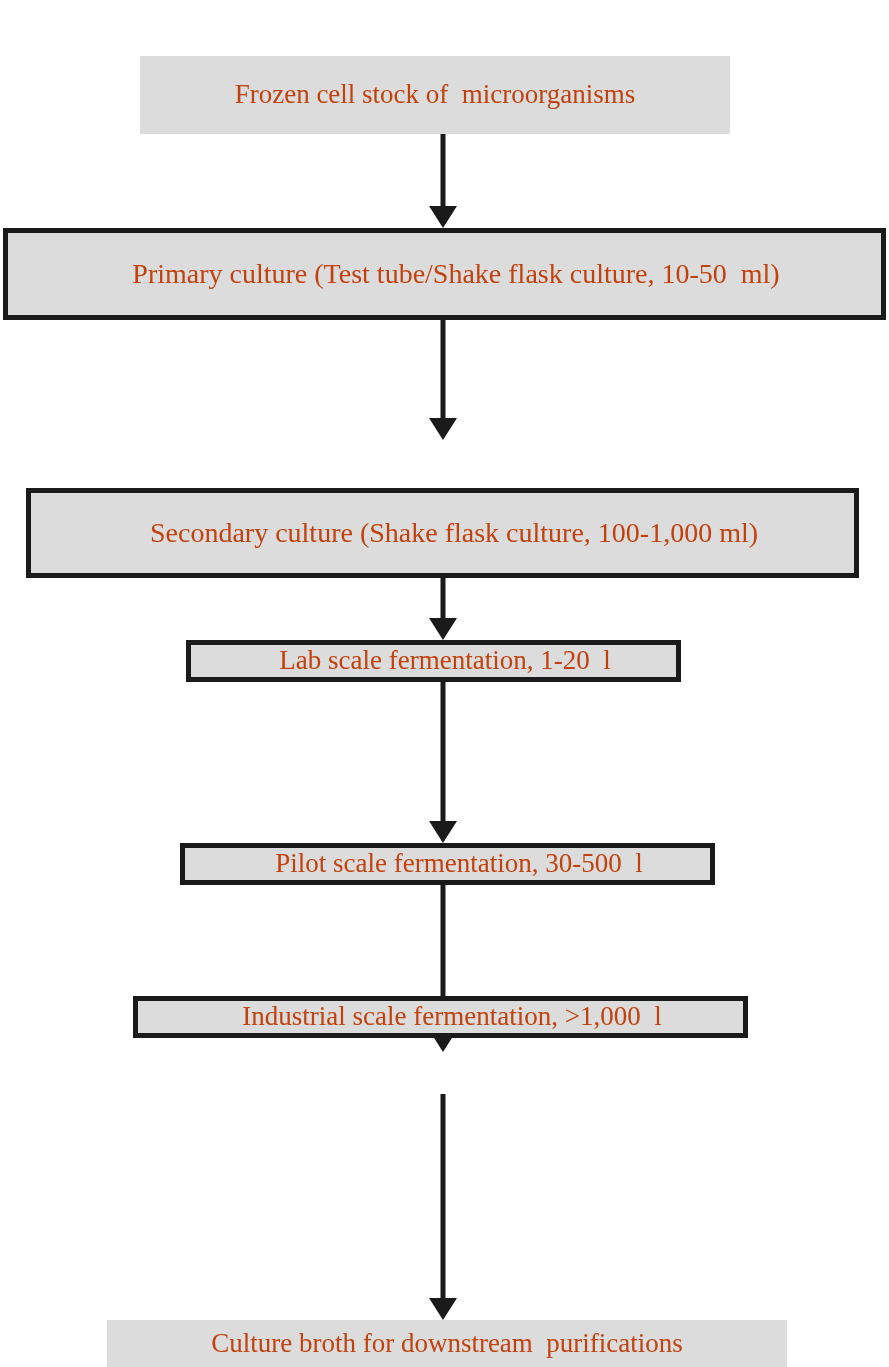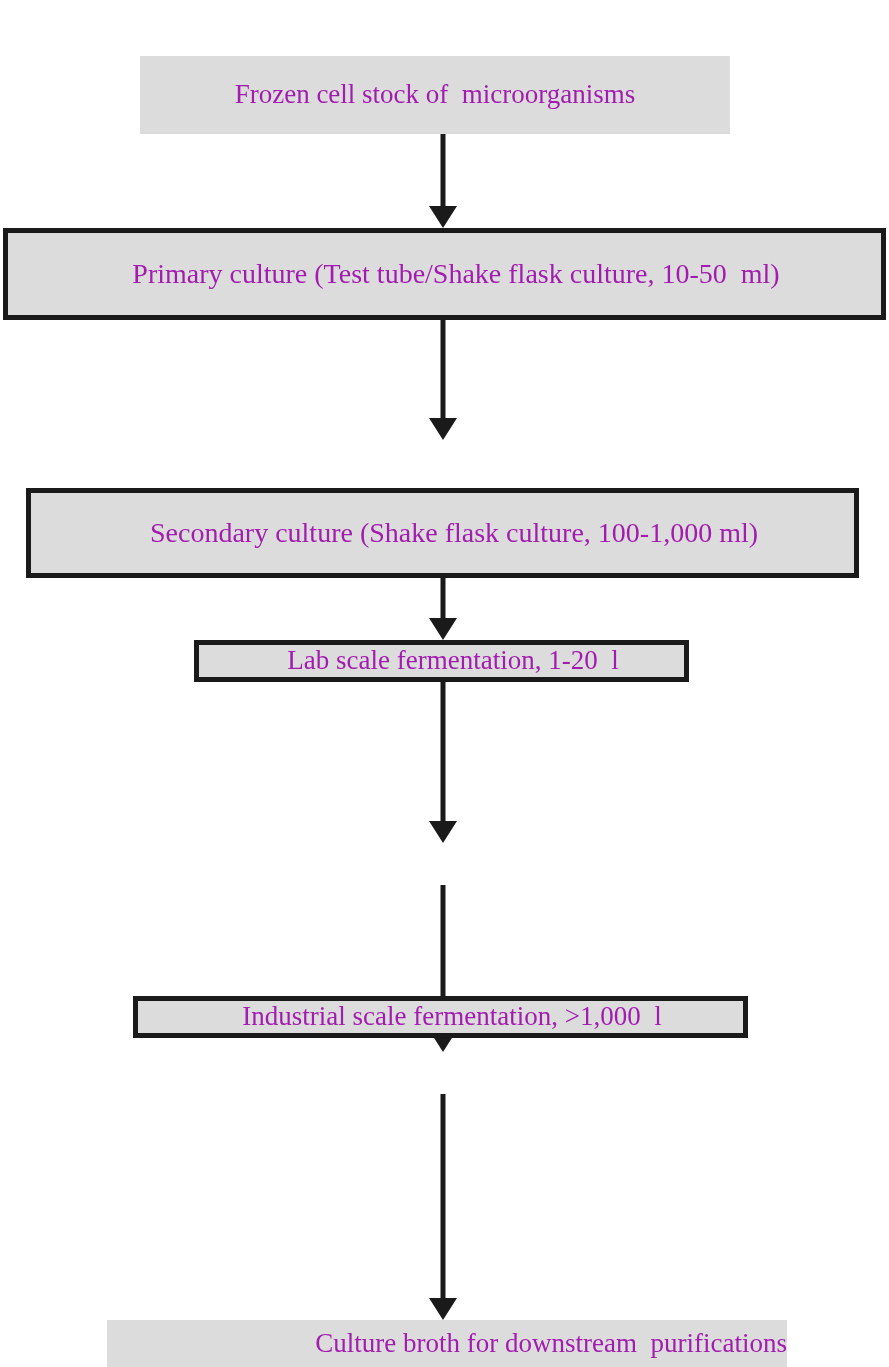--- a/index.html
+++ b/index.html
@@ -16,21 +16,21 @@
     width: 889px;
     height: 1367px;
     margin: 0;
     background: #ffffff;
     overflow: hidden;
   }
   .node {
     position: absolute;
     box-sizing: border-box;
     background: #dcdcdc;
-    color: #a21caf;
+    color: #c2410c;
     display: flex;
     align-items: center;
     justify-content: center;
     text-align: center;
     line-height: 1.1;
     white-space: pre;
   }
   .node.bordered {
     border: 5px solid #1a1a1a;
     padding-left: 23px;
@@ -90,16 +90,17 @@
       <div class="shaft" style="height: 145px; background: rgb(26, 26, 26);"></div>
       <div class="head" style="top: 145px; border-top-color: rgb(26, 26, 26);"></div>
     </div>
     <div class="connector" style="left: 443px; top: 1094px;">
       <div class="shaft" style="height: 204px; background: rgb(26, 26, 26);"></div>
       <div class="head" style="top: 204px; border-top-color: rgb(26, 26, 26);"></div>
     </div>
     <div class="node plain" style="left: 140px; top: 56px; width: 590px; height: 78px; background: rgb(220, 220, 220);"><span class="node-label" style="font-size: 27px;">Frozen cell stock of  microorganisms</span></div>
     <div class="node bordered" style="left: 3px; top: 228px; width: 883px; height: 92px; background: rgb(220, 220, 220); border-color: rgb(26, 26, 26);"><span class="node-label" style="font-size: 28px;">Primary culture (Test tube/Shake flask culture, 10-50  ml)</span></div>
     <div class="node bordered" style="left: 26px; top: 440px; width: 833px; height: 90px; background: rgb(220, 220, 220); border-color: rgb(26, 26, 26); margin-top: 48px;"><span class="node-label" style="font-size: 28px;">Secondary culture (Shake flask culture, 100-1,000 ml)</span></div>
-    <div class="node bordered" style="left: 194px; top: 640px; width: 495px; height: 42px; background: rgb(220, 220, 220); border-color: rgb(26, 26, 26);"><span class="node-label" style="font-size: 27px;">Lab scale fermentation, 1-20  l</span></div>
+    <div class="node bordered" style="left: 186px; top: 640px; width: 495px; height: 42px; background: rgb(220, 220, 220); border-color: rgb(26, 26, 26);"><span class="node-label" style="font-size: 27px;">Lab scale fermentation, 1-20  l</span></div>
+    <div class="node bordered" style="left: 180px; top: 843px; width: 535px; height: 42px; background: rgb(220, 220, 220); border-color: rgb(26, 26, 26);"><span class="node-label" style="font-size: 27px;">Pilot scale fermentation, 30-500  l</span></div>
     <div class="node bordered" style="left: 133px; top: 996px; width: 615px; height: 42px; background: rgb(220, 220, 220); border-color: rgb(26, 26, 26);"><span class="node-label" style="font-size: 27px;">Industrial scale fermentation, &gt;1,000  l</span></div>
-    <div class="node plain" style="left: 107px; top: 1320px; width: 680px; height: 47px; background: rgb(220, 220, 220); justify-content: flex-end;"><span class="node-label" style="font-size: 27px;">Culture broth for downstream  purifications</span></div>
+    <div class="node plain" style="left: 107px; top: 1320px; width: 680px; height: 47px; background: rgb(220, 220, 220);"><span class="node-label" style="font-size: 27px;">Culture broth for downstream  purifications</span></div>
   </div>
 
 </body></html>

